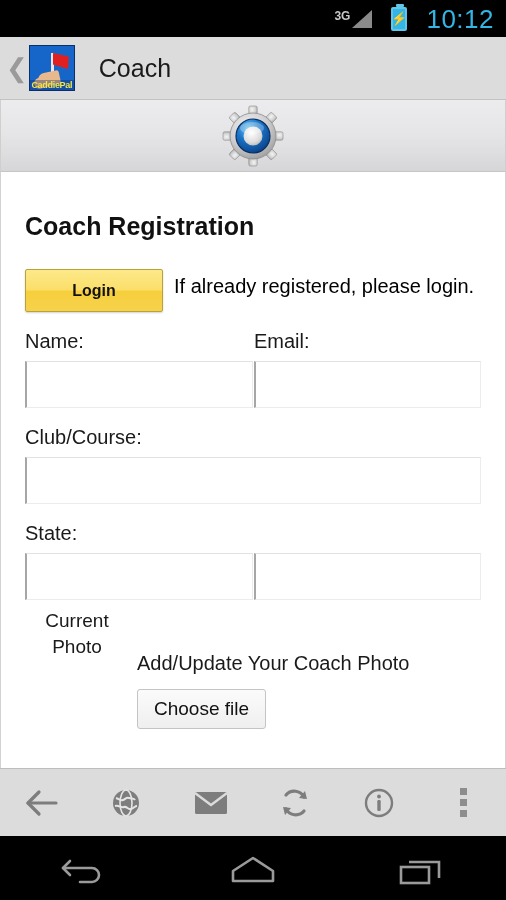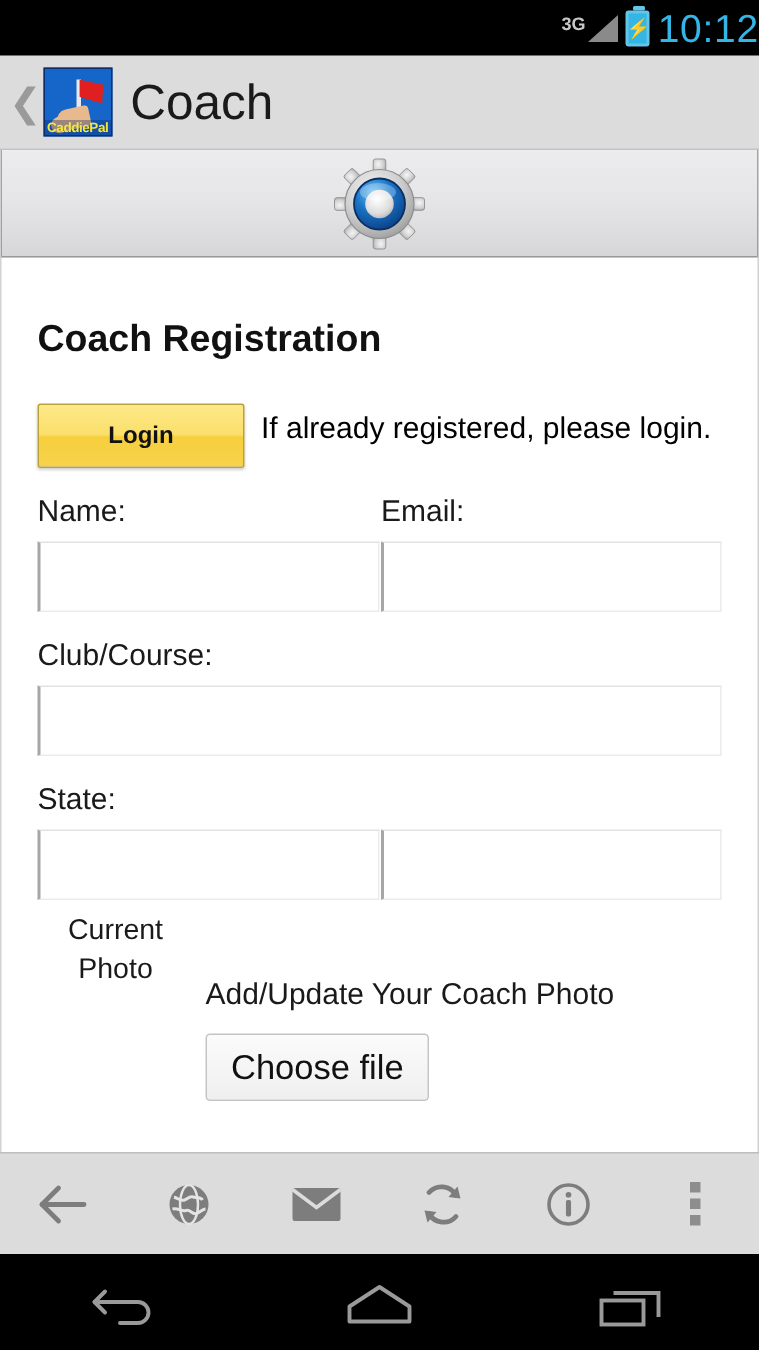--- a/index.html
+++ b/index.html
@@ -8,21 +8,21 @@
     background: #000;
     font-family: "Liberation Sans", sans-serif;
     overflow: hidden;
   }
   .device { position: relative; width: 506px; height: 900px; background: #000; }
 
   
   .statusbar {
     height: 37px; background: #000; color: #fff;
     display: flex; align-items: center; justify-content: flex-end;
-    padding-right: 0; gap: 5px;
+    padding-right: 12px; gap: 19px;
   }
   .sb-signal { display: flex; align-items: flex-end; gap: 2px; }
   .sb-3g { font-size: 12px; color: #c8c8c8; font-weight: bold; line-height: 1; position: relative; top: -6px; }
   .sig-tri {
     width: 0; height: 0;
     border-left: 20px solid transparent;
     border-bottom: 18px solid #8a8a8a;
   }
   .sb-batt {
     width: 16px; height: 24px; border: 2px solid #63c5e8; border-radius: 2px;
@@ -60,21 +60,21 @@
   }
   .hand2 {
     position: absolute; left: 4px; top: 31px; width: 16px; height: 11px;
     background: #e8b98c; border-radius: 6px; transform: rotate(-20deg);
   }
   .logo-text {
     position: absolute; bottom: 0; left: 0; right: 0; text-align: center;
     font-size: 9px; color: #f5e642; font-weight: bold; background: rgba(10,40,110,.35);
     letter-spacing: -0.3px;
   }
-  .apptitle { font-size: 33px; color: #1a1a1a; margin-left: 12px; }
+  .apptitle { font-size: 25px; color: #1a1a1a; margin-left: 24px; }
 
   
   .gearbanner {
     height: 72px; background: linear-gradient(180deg,#ececee 0%,#e6e6e8 45%,#dedee0 75%,#d6d6d8 100%);
     border-left: 1px solid #cfcfcf; border-right: 1px solid #cfcfcf;
     border-bottom: 1px solid #c6c6c6;
     display: flex; align-items: center; justify-content: center;
   }
   .gear { position: relative; width: 62px; height: 62px; }
   .gear svg { display: block; }
@@ -113,21 +113,21 @@
   .photorow { display: flex; margin-top: 8px; }
   .photo-left { width: 104px; flex: none; text-align: center; }
   .photo-left .ln { font-size: 19px; color: #1a1a1a; line-height: 1.38; }
   .photo-left .ln2 { margin-top: 19px; }
   .photo-right { padding-left: 8px; flex: 1; }
   .photo-caption { font-size: 20px; color: #1a1a1a; margin-top: 44px; }
   .choosefile {
     margin-top: 14px; display: inline-block;
     background: linear-gradient(180deg,#fbfbfb 0%,#efefef 100%);
     border: 1px solid #c4c4c4; border-radius: 3px;
-    padding: 8px 16px; font-size: 23px; color: #111;
+    padding: 8px 16px; font-size: 19px; color: #111;
     font-family: "Liberation Sans", sans-serif; cursor: pointer;
   }
 
   
   .toolbar {
     height: 68px; background: #dcdcdc;
     display: flex; align-items: center; justify-content: space-around;
     border-top: 1px solid #bdbdbd;
   }
   .tb-btn {

